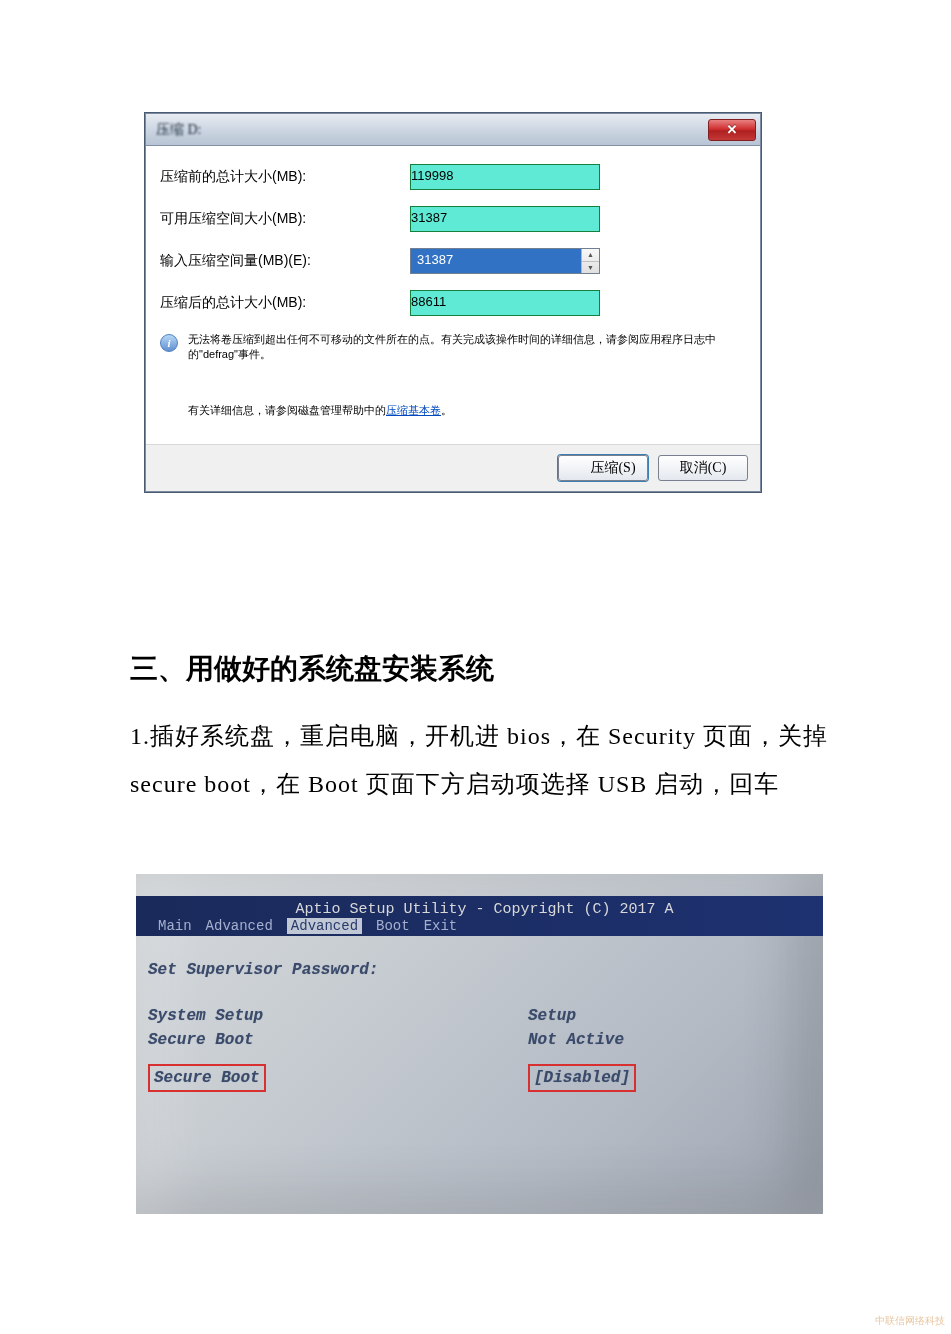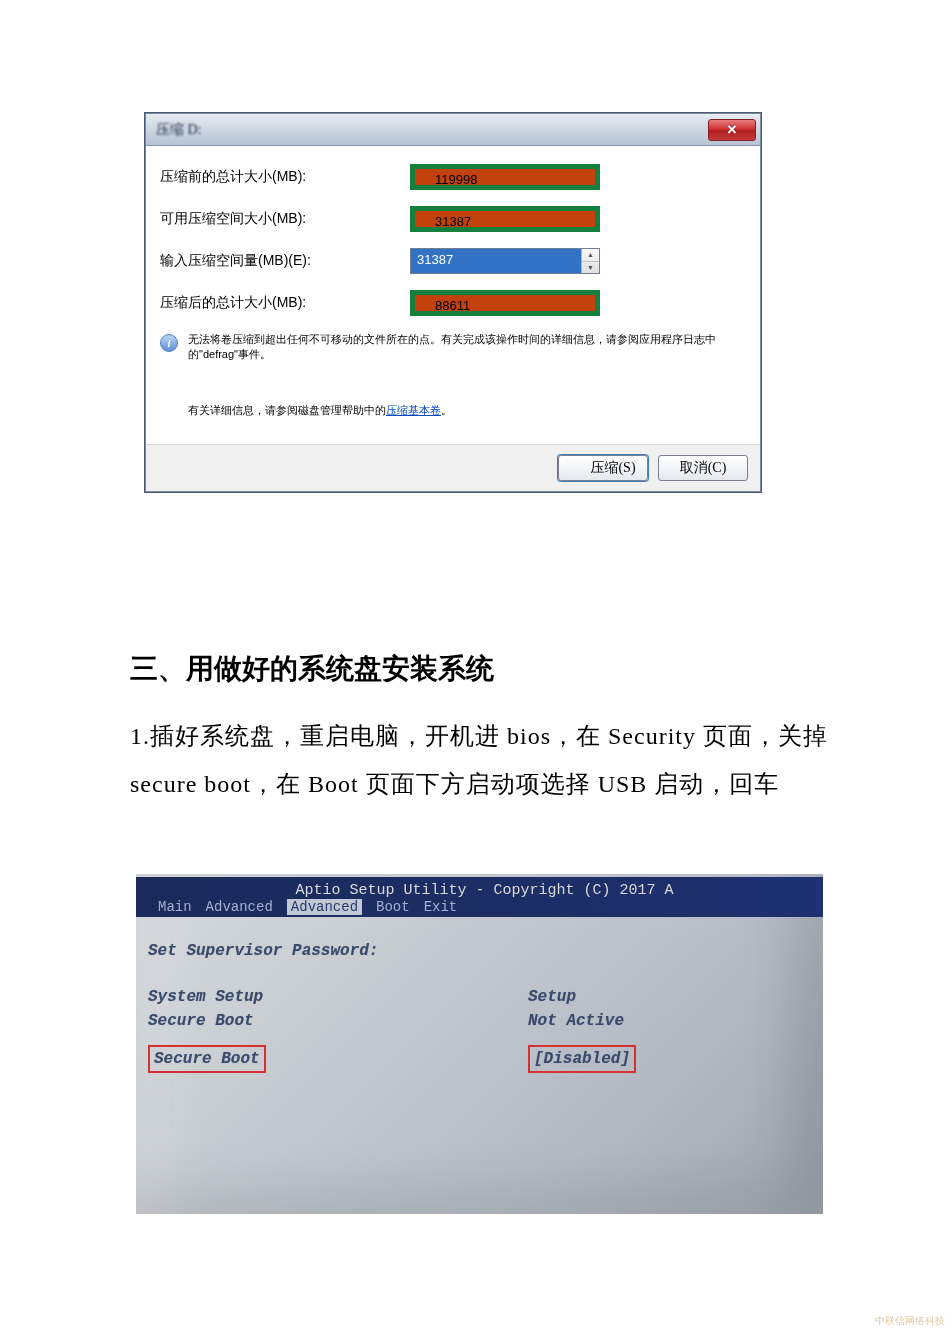--- a/index.html
+++ b/index.html
@@ -63,23 +63,23 @@
       align-items: center;
       margin-bottom: 16px;
     }
     .form-label {
       flex: 0 0 250px;
       color: #000;
     }
     .form-value {
       flex: 0 0 190px;
       height: 26px;
-      border: 5px solid #15803d;
-      padding: 3px 20px;
-      background: #c2410c;
+      border: 1px solid #15803d;
+      padding: 3px 0;
+      background: #5eead4;
       font-size: 13px;
       color: #000;
     }
     .spinner-group {
       flex: 0 0 190px;
       display: flex;
       height: 26px;
       border: 1px solid #707f92;
       background: #fff;
     }
@@ -195,21 +195,21 @@
       width: 687px;
       height: 340px;
       background: linear-gradient(135deg, #d5d9dc 0%, #c8cdd2 30%, #b3bac4 70%, #9ea5b0 100%);
       overflow: hidden;
       font-family: "Courier New", monospace;
       box-shadow: inset 20px 10px 60px rgba(255,255,255,0.25),
                   inset -20px -10px 60px rgba(0,0,0,0.18);
       position: absolute;
     }
     .bios-header {
-      margin-top: 3px;
+      margin-top: 22px;
       height: 40px;
       background: linear-gradient(to right, #1a2a5a, #1e3170);
       color: #d0d0d0;
       font-size: 15px;
       padding: 2px 0 0 10px;
       position: relative;
       overflow: hidden;
     }
     .bios-copyright {
       text-align: center;

